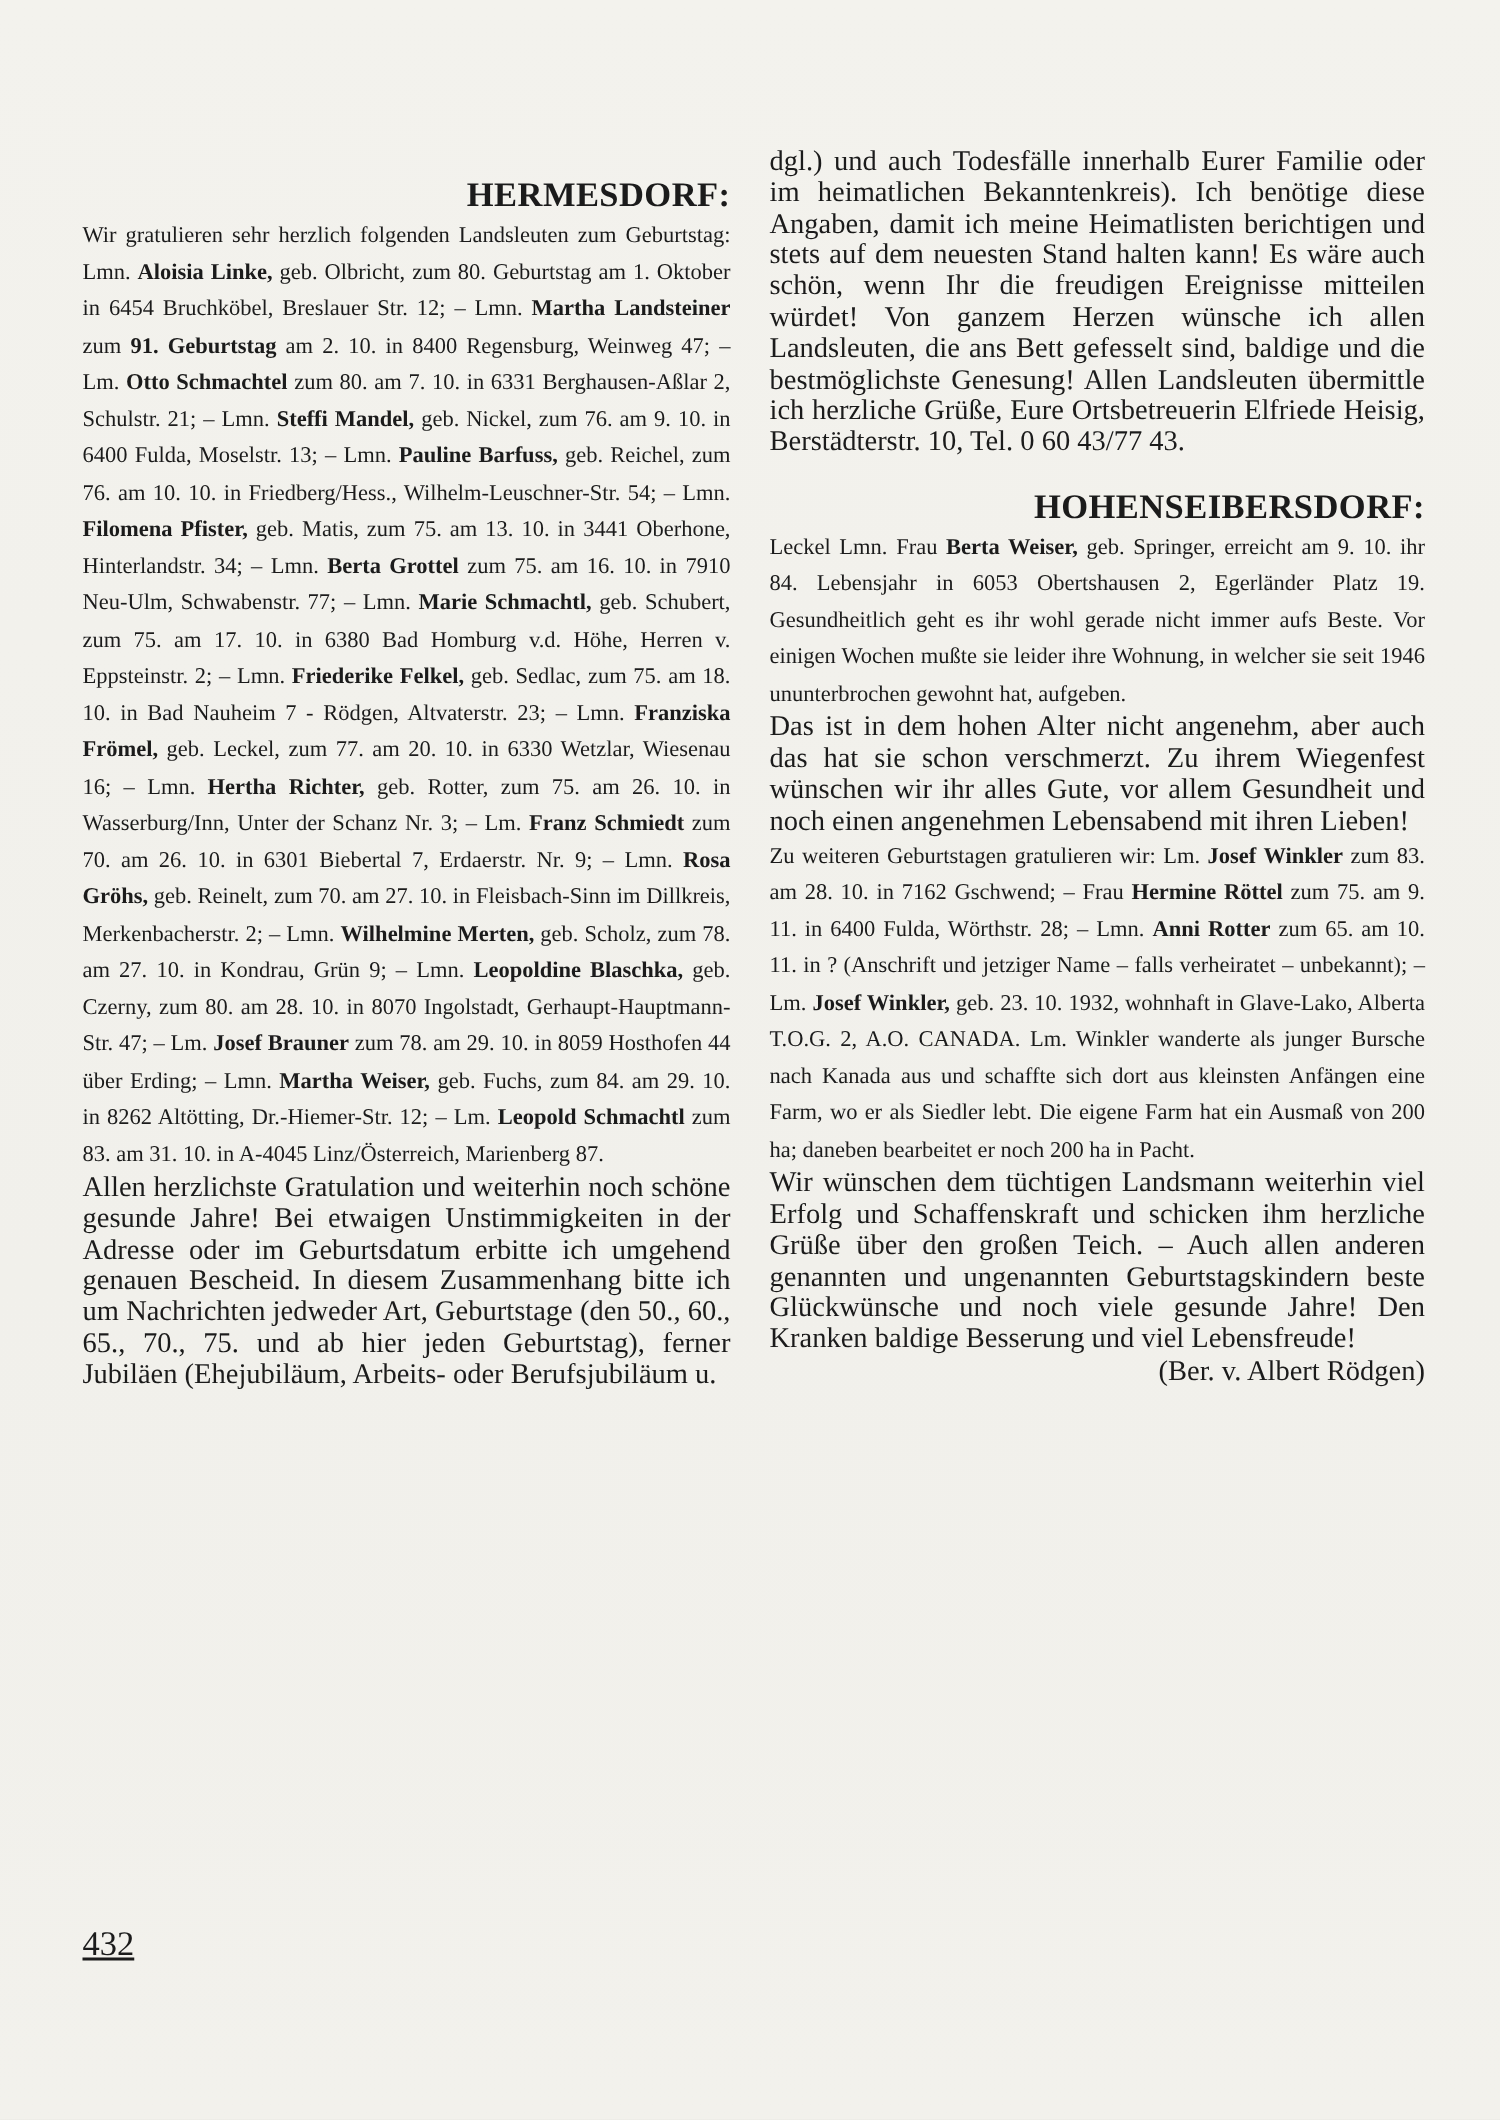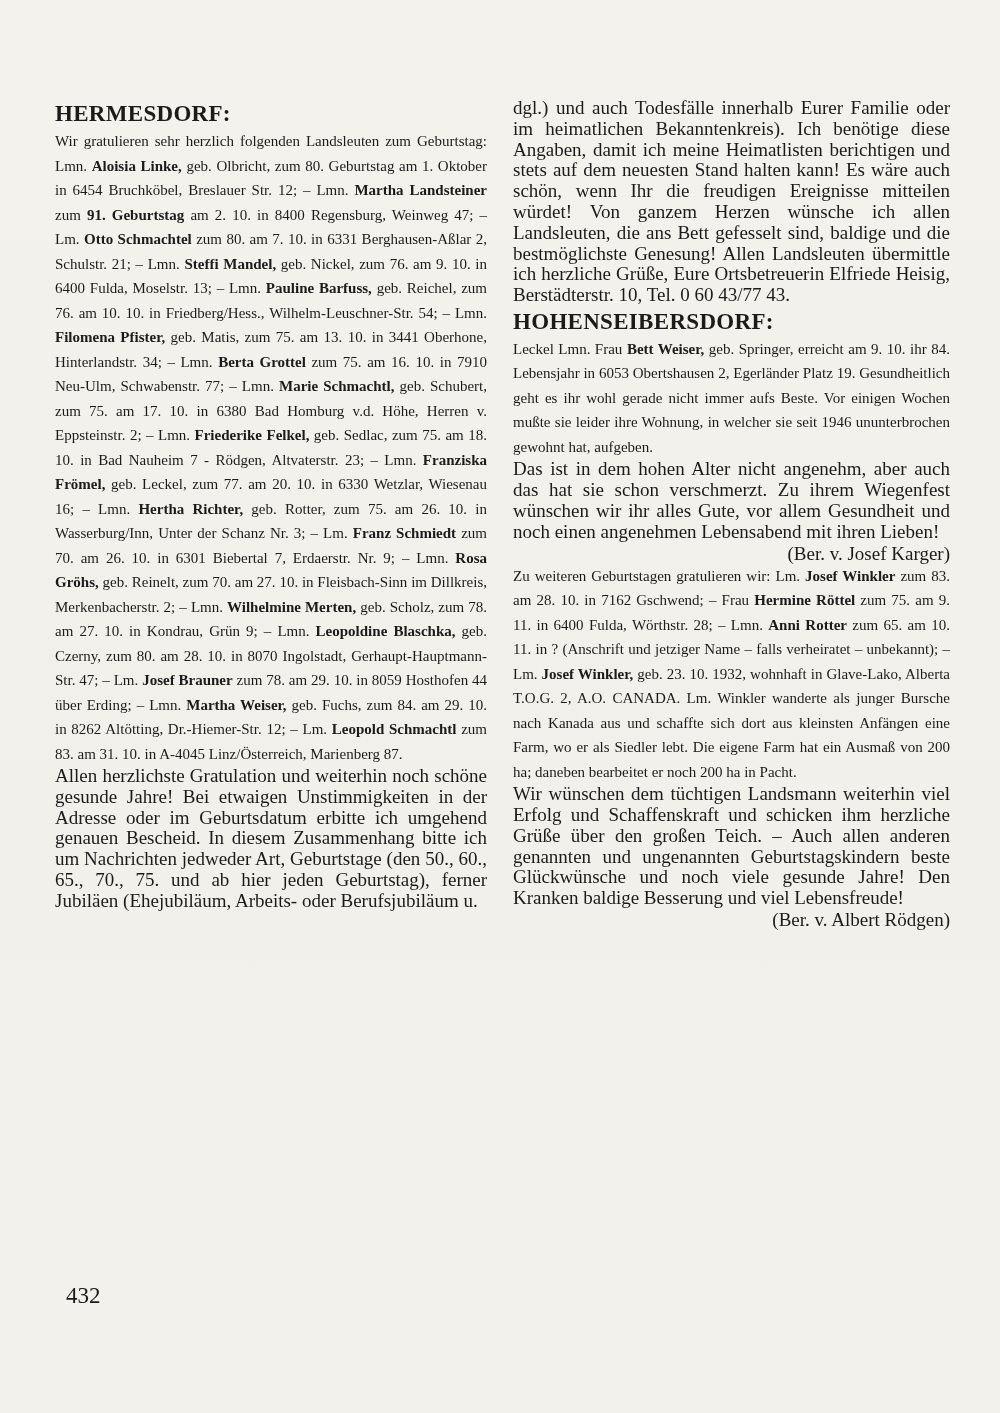--- a/index.html
+++ b/index.html
@@ -23,25 +23,26 @@
     top: 98px;
     left: 55px;
     width: 895px;
     display: flex;
     gap: 26px;
   }
   .col { flex: 0 0 auto; }
   .col.left  { width: 432px; }
   .col.right { width: 437px; }
   .heading {
-    margin: 2px 0 2px 0;
+    margin: 18px 0 2px 0;
     font-size: 23px;
     line-height: 27px;
     font-weight: bold;
     letter-spacing: 0.3px;
+    text-align: right;
   }
   .para {
     margin: 0;
     font-size: 15px;
     line-height: 24.5px;
     text-align: justify;
     hyphens: auto;
     -webkit-hyphens: auto;
   }
   .para.small {
@@ -49,41 +50,41 @@
     line-height: 20.8px;
   }
   .byline {
     margin: 0;
     font-size: 19px;
     line-height: 21px;
     text-align: right;
   }
   .page-number {
     position: absolute;
-    left: 66px;
+    left: 55px;
     top: 1283px;
     font-size: 23px;
+    text-decoration: underline;
   }
   b { font-weight: bold; }
 </style>
 </head>
 <body>
 
 <div class="page">
   <div class="columns">
     <div class="col left">
         <h3 class="heading">HERMESDORF:</h3>
         <p class="para"><span>Wir gratulieren sehr herzlich folgenden Landsleuten zum Geburtstag: Lmn. </span><b>Aloisia Linke,</b><span> geb. Olbricht, zum 80. Geburtstag am 1. Oktober in 6454 Bruchköbel, Breslauer Str. 12; – Lmn. </span><b>Martha Landsteiner</b><span> zum </span><b>91. Geburtstag</b><span> am 2. 10. in 8400 Regensburg, Weinweg 47; – Lm. </span><b>Otto Schmachtel</b><span> zum 80. am 7. 10. in 6331 Berghausen-Aßlar 2, Schulstr. 21; – Lmn. </span><b>Steffi Mandel,</b><span> geb. Nickel, zum 76. am 9. 10. in 6400 Fulda, Moselstr. 13; – Lmn. </span><b>Pauline Barfuss,</b><span> geb. Reichel, zum 76. am 10. 10. in Friedberg/Hess., Wilhelm-Leuschner-Str. 54; – Lmn. </span><b>Filomena Pfister,</b><span> geb. Matis, zum 75. am 13. 10. in 3441 Oberhone, Hinterlandstr. 34; – Lmn. </span><b>Berta Grottel</b><span> zum 75. am 16. 10. in 7910 Neu-Ulm, Schwabenstr. 77; – Lmn. </span><b>Marie Schmachtl,</b><span> geb. Schubert, zum 75. am 17. 10. in 6380 Bad Homburg v.d. Höhe, Herren v. Eppsteinstr. 2; – Lmn. </span><b>Friederike Felkel,</b><span> geb. Sedlac, zum 75. am 18. 10. in Bad Nauheim 7 - Rödgen, Altvaterstr. 23; – Lmn. </span><b>Franziska Frömel,</b><span> geb. Leckel, zum 77. am 20. 10. in 6330 Wetzlar, Wiesenau 16; – Lmn. </span><b>Hertha Richter,</b><span> geb. Rotter, zum 75. am 26. 10. in Wasserburg/Inn, Unter der Schanz Nr. 3; – Lm. </span><b>Franz Schmiedt</b><span> zum 70. am 26. 10. in 6301 Biebertal 7, Erdaerstr. Nr. 9; – Lmn. </span><b>Rosa Gröhs,</b><span> geb. Reinelt, zum 70. am 27. 10. in Fleisbach-Sinn im Dillkreis, Merkenbacherstr. 2; – Lmn. </span><b>Wilhelmine Merten,</b><span> geb. Scholz, zum 78. am 27. 10. in Kondrau, Grün 9; – Lmn. </span><b>Leopoldine Blaschka,</b><span> geb. Czerny, zum 80. am 28. 10. in 8070 Ingolstadt, Gerhaupt-Hauptmann-Str. 47; – Lm. </span><b>Josef Brauner</b><span> zum 78. am 29. 10. in 8059 Hosthofen 44 über Erding; – Lmn. </span><b>Martha Weiser,</b><span> geb. Fuchs, zum 84. am 29. 10. in 8262 Altötting, Dr.-Hiemer-Str. 12; – Lm. </span><b>Leopold Schmachtl</b><span> zum 83. am 31. 10. in A-4045 Linz/Österreich, Marienberg 87.</span></p>
         <p class="para small"><span>Allen herzlichste Gratulation und weiterhin noch schöne gesunde Jahre! Bei etwaigen Unstimmigkeiten in der Adresse oder im Geburtsdatum erbitte ich umgehend genauen Bescheid. In diesem Zusammenhang bitte ich um Nachrichten jedweder Art, Geburtstage (den 50., 60., 65., 70., 75. und ab hier jeden Geburtstag), ferner Jubiläen (Ehejubiläum, Arbeits- oder Berufsjubiläum u.</span></p>
       </div>
     <div class="col right">
         <p class="para small"><span>dgl.) und auch Todesfälle innerhalb Eurer Familie oder im heimatlichen Bekanntenkreis). Ich benötige diese Angaben, damit ich meine Heimatlisten berichtigen und stets auf dem neuesten Stand halten kann! Es wäre auch schön, wenn Ihr die freudigen Ereignisse mitteilen würdet! Von ganzem Herzen wünsche ich allen Landsleuten, die ans Bett gefesselt sind, baldige und die bestmöglichste Genesung! Allen Landsleuten übermittle ich herzliche Grüße, Eure Ortsbetreuerin Elfriede Heisig, Berstädterstr. 10, Tel. 0 60 43/77 43.</span></p>
         <h3 class="heading">HOHENSEIBERSDORF:</h3>
-        <p class="para"><span>Leckel Lmn. Frau </span><b>Bett Weiser,</b><span> geb. Springer, erreicht am 9. 10. ihr 84. Lebensjahr in 6053 Obertshausen 2, Egerländer Platz 19. Gesundheitlich geht es ihr wohl gerade nicht immer aufs Beste. Vor einigen Wochen mußte sie leider ihre Wohnung, in welcher sie seit 1946 ununterbrochen gewohnt hat, aufgeben.</span></p>
+        <p class="para"><span>Leckel Lmn. Frau </span><b>Berta Weiser,</b><span> geb. Springer, erreicht am 9. 10. ihr 84. Lebensjahr in 6053 Obertshausen 2, Egerländer Platz 19. Gesundheitlich geht es ihr wohl gerade nicht immer aufs Beste. Vor einigen Wochen mußte sie leider ihre Wohnung, in welcher sie seit 1946 ununterbrochen gewohnt hat, aufgeben.</span></p>
         <p class="para small"><span>Das ist in dem hohen Alter nicht angenehm, aber auch das hat sie schon verschmerzt. Zu ihrem Wiegenfest wünschen wir ihr alles Gute, vor allem Gesundheit und noch einen angenehmen Lebensabend mit ihren Lieben!</span></p>
-        <p class="byline">(Ber. v. Josef Karger)</p>
         <p class="para"><span>Zu weiteren Geburtstagen gratulieren wir: Lm. </span><b>Josef Winkler</b><span> zum 83. am 28. 10. in 7162 Gschwend; – Frau </span><b>Hermine Röttel</b><span> zum 75. am 9. 11. in 6400 Fulda, Wörthstr. 28; – Lmn. </span><b>Anni Rotter</b><span> zum 65. am 10. 11. in ? (Anschrift und jetziger Name – falls verheiratet – unbekannt); – Lm. </span><b>Josef Winkler,</b><span> geb. 23. 10. 1932, wohnhaft in Glave-Lako, Alberta T.O.G. 2, A.O. CANADA. Lm. Winkler wanderte als junger Bursche nach Kanada aus und schaffte sich dort aus kleinsten Anfängen eine Farm, wo er als Siedler lebt. Die eigene Farm hat ein Ausmaß von 200 ha; daneben bearbeitet er noch 200 ha in Pacht.</span></p>
         <p class="para small"><span>Wir wünschen dem tüchtigen Landsmann weiterhin viel Erfolg und Schaffenskraft und schicken ihm herzliche Grüße über den großen Teich. – Auch allen anderen genannten und ungenannten Geburtstagskindern beste Glückwünsche und noch viele gesunde Jahre! Den Kranken baldige Besserung und viel Lebensfreude!</span></p>
         <p class="byline">(Ber. v. Albert Rödgen)</p>
       </div>
   </div>
   <div class="page-number">432</div>
 </div>
 
 </body></html>

